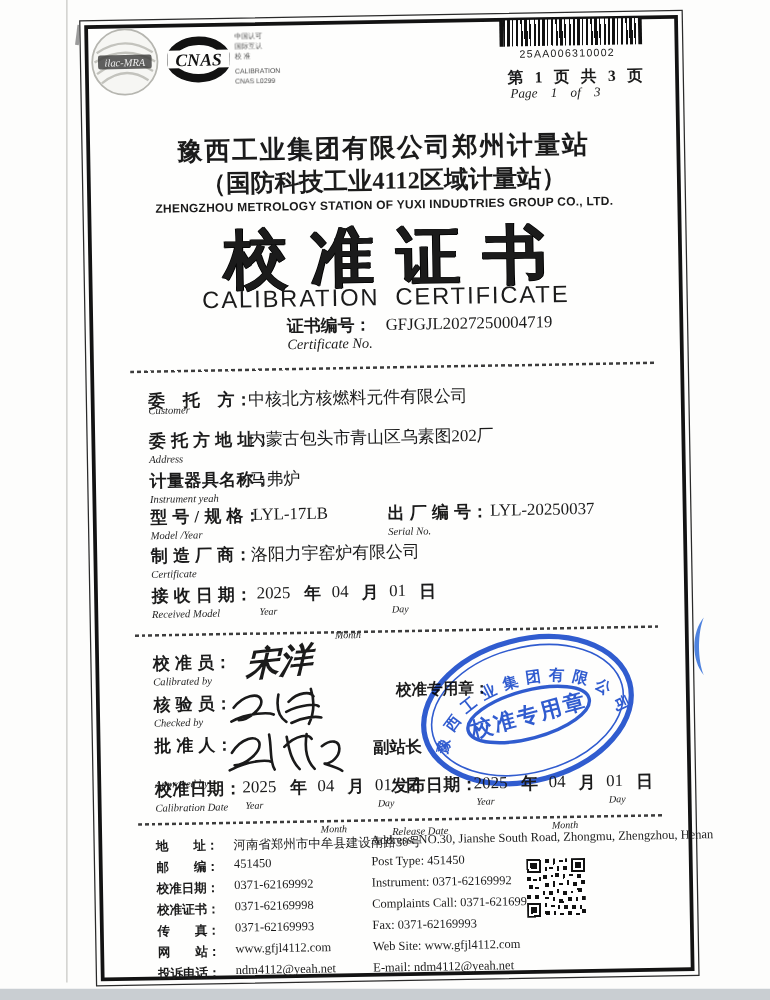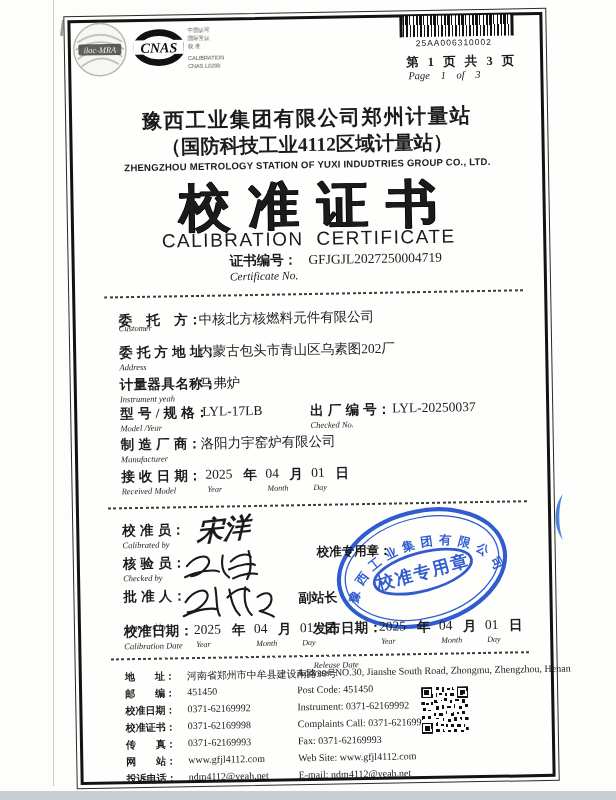--- a/index.html
+++ b/index.html
@@ -12,21 +12,21 @@
   .content{position:absolute;inset:0;}
   .ctr{left:0;right:0;text-align:center;}
   .dash{height:1.7px;background:repeating-linear-gradient(90deg,#3c3c3c 0 3px,transparent 3px 5.4px);}
   .lbl{font-weight:bold;font-size:13.5px;letter-spacing:.4px;white-space:nowrap;}
   .sub{font-style:italic;font-size:8.5px;color:#1f1f1f;white-space:nowrap;}
   .val{font-size:13.5px;white-space:nowrap;}
   .dparts{display:flex;font-size:13.5px;white-space:nowrap;}
   .dparts .dy{width:38px;} .dparts .du{width:22px;font-weight:bold;} .dparts .dm{width:24px;} .dparts .dd{width:24px;}
   .dsubs{display:flex;font-size:8px;font-style:italic;}
   .dsubs span{display:inline-block;}
-  .dsy{width:60px;padding-left:2px;} .dsm{width:46px;} .dsd{width:40px;}
+  .dsy{width:60px;padding-left:2px;} .dsm{width:46px;margin-top:20px;} .dsd{width:40px;}
   .acc{font-size:5.5px;line-height:8px;color:#2e2e2e;opacity:.85;filter:blur(.3px);
        font-family:"Liberation Sans",sans-serif;white-space:nowrap;}
   .barcode{height:21px;border-left:3px solid #111;border-right:3px solid #111;
     background:repeating-linear-gradient(90deg,#111 0 1.5px,#fff 1.5px 3px,#111 3px 5.5px,#fff 5.5px 7px,#111 7px 8px,#fff 8px 10.5px,#111 10.5px 12px,#fff 12px 14px);}
   .bnum{font-size:8.5px;text-align:center;letter-spacing:1px;font-family:"Liberation Sans",sans-serif;}
   .pgcn{font-size:12.5px;font-weight:bold;letter-spacing:3px;white-space:nowrap;}
   .pgen{font-size:10.5px;font-style:italic;word-spacing:8px;white-space:nowrap;}
   .orgcn{font-size:20.5px;font-weight:bold;letter-spacing:1.5px;white-space:nowrap;}
   .orgcn2{font-size:19.5px;font-weight:bold;white-space:nowrap;}
   .orgen{font-size:9.6px;font-weight:bold;font-family:"Liberation Sans",sans-serif;letter-spacing:.2px;white-space:nowrap;}
@@ -109,25 +109,25 @@
 
       <div class="abs lbl" style="left:50px;top:361px;">计量器具名称：</div>
       <div class="abs val" style="left:130px;top:361px;">马弗炉</div>
       <div class="abs sub" style="left:50px;top:379px;">Instrument yeah</div>
 
       <div class="abs lbl" style="left:50px;top:390px;">型 号 / 规 格：</div>
       <div class="abs val" style="left:132px;top:390px;">LYL-17LB</div>
       <div class="abs sub" style="left:50px;top:408px;">Model /Year</div>
       <div class="abs lbl" style="left:240px;top:390px;">出 厂 编 号：</div>
       <div class="abs val" style="left:322px;top:390px;">LYL-20250037</div>
-      <div class="abs sub" style="left:240px;top:408px;">Checked No.</div>
+      <div class="abs sub" style="left:240px;top:408px;">Serial No.</div>
 
       <div class="abs lbl" style="left:50px;top:421px;">制 造 厂 商：</div>
       <div class="abs val" style="left:130px;top:421px;">洛阳力宇窑炉有限公司</div>
-      <div class="abs sub" style="left:50px;top:439px;">Manufacturer</div>
+      <div class="abs sub" style="left:50px;top:439px;">Certificate</div>
 
       <div class="abs lbl" style="left:50px;top:453px;">接 收 日 期：</div>
       <div class="abs dparts" style="left:134px;top:453px;">
         <span class="dy">2025</span>
         <span class="du">年</span>
         <span class="dm">04</span>
         <span class="du">月</span>
         <span class="dd">01</span>
         <span class="du">日</span>
       </div>
@@ -205,21 +205,21 @@
       <div class="abs dash" style="left:36px;top:643px;width:420px;"></div>
 
       <div class="abs frow" style="top:655px;">
         <span class="fcl">地　　址：</span>
         <span class="fcv">河南省郑州市中牟县建设南路30号</span>
         <span class="fel"><span>Address:</span> <span>NO.30, Jianshe South Road, Zhongmu, Zhengzhou, Henan</span></span>
       </div>
       <div class="abs frow" style="top:672px;">
         <span class="fcl">邮　　编：</span>
         <span class="fcv">451450</span>
-        <span class="fel"><span>Post Code:</span> <span>451450</span></span>
+        <span class="fel"><span>Post Type:</span> <span>451450</span></span>
       </div>
       <div class="abs frow" style="top:689px;">
         <span class="fcl">校准日期：</span>
         <span class="fcv">0371-62169992</span>
         <span class="fel"><span>Instrument:</span> <span>0371-62169992</span></span>
       </div>
       <div class="abs frow" style="top:706px;">
         <span class="fcl">校准证书：</span>
         <span class="fcv">0371-62169998</span>
         <span class="fel"><span>Complaints Call:</span> <span>0371-62169998</span></span>

